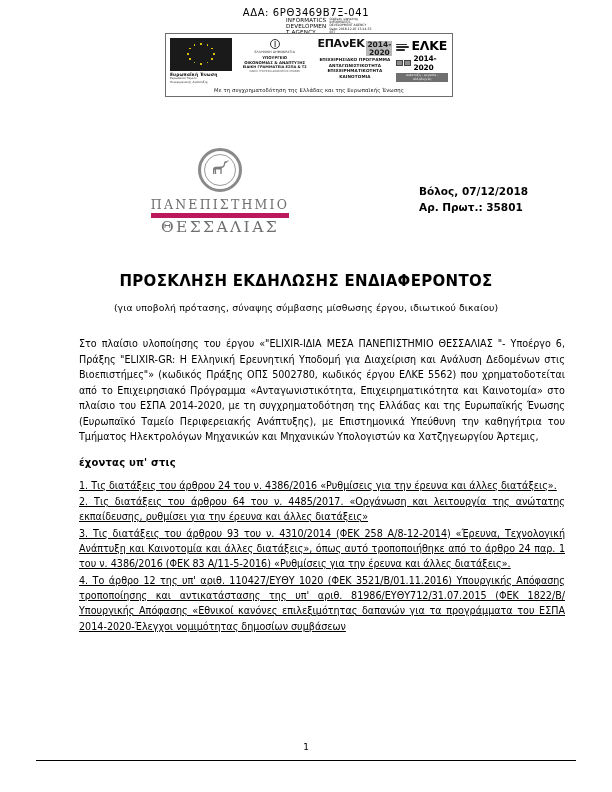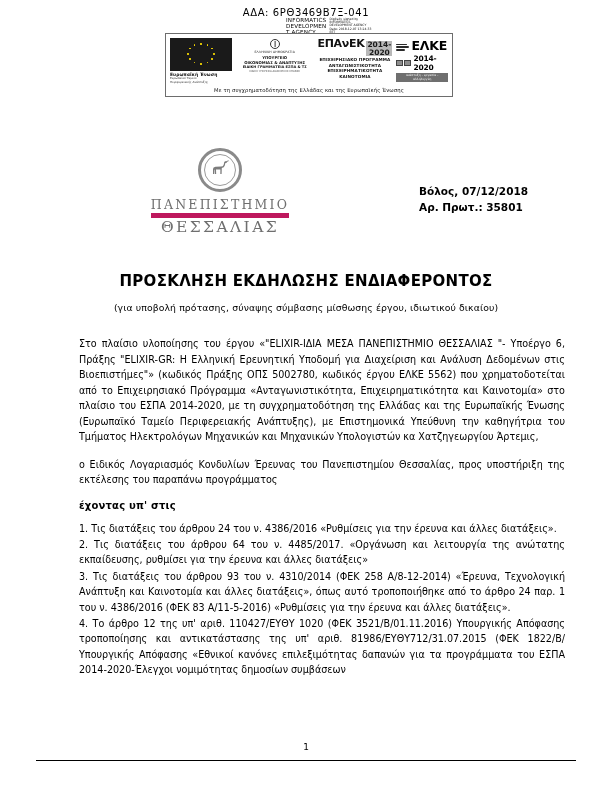--- a/index.html
+++ b/index.html
@@ -331,20 +331,21 @@
   .bold-head {
     margin: 6px 0 10px 0;
     font-size: 10px;
     font-weight: bold;
     letter-spacing: 0.2px;
   }
   ol.enum {
     list-style: none;
     margin: 0;
     padding: 0;
+    text-decoration: underline;
   }
   ol.enum li {
     font-size: 9.6px;
     line-height: 1.6;
     text-align: justify;
     margin-bottom: 1px;
   }
 
   
   .page-num {
@@ -468,21 +469,20 @@
 <div class="doc-meta">
   <div>Βόλος, 07/12/2018</div>
   <div>Αρ. Πρωτ.:   35801</div>
 </div>
 
 <div class="title-main">ΠΡΟΣΚΛΗΣΗ ΕΚΔΗΛΩΣΗΣ ΕΝΔΙΑΦΕΡΟΝΤΟΣ</div>
 <div class="title-sub">(για υποβολή πρότασης, σύναψης σύμβασης μίσθωσης έργου, ιδιωτικού δικαίου)</div>
 
 <div class="body-wrap">
   <p class="para">Στο πλαίσιο υλοποίησης του έργου «"ELIXIR-ΙΔΙΑ ΜΕΣΑ ΠΑΝΕΠΙΣΤΗΜΙΟ ΘΕΣΣΑΛΙΑΣ "- Υποέργο 6, Πράξης  "ELIXIR-GR: Η Ελληνική Ερευνητική Υποδομή για Διαχείριση και Ανάλυση Δεδομένων στις Βιοεπιστήμες"» (κωδικός Πράξης ΟΠΣ 5002780, κωδικός έργου ΕΛΚΕ 5562) που χρηματοδοτείται από το Επιχειρησιακό Πρόγραμμα «Ανταγωνιστικότητα, Επιχειρηματικότητα και Καινοτομία» στο πλαίσιο του ΕΣΠΑ 2014-2020, με τη συγχρηματοδότηση της Ελλάδας και της Ευρωπαϊκής Ένωσης (Ευρωπαϊκό Ταμείο Περιφερειακής Ανάπτυξης), με Επιστημονικά Υπεύθυνη την καθηγήτρια του Τμήματος Ηλεκτρολόγων Μηχανικών και Μηχανικών Υπολογιστών κα Χατζηγεωργίου Άρτεμις,</p>
-  <p class="para">ο Ειδικός Λογαριασμός Κονδυλίων Έρευνας του Πανεπιστημίου Θεσσαλίας, προς υποστήριξη της εκτέλεσης του παραπάνω προγράμματος</p>
   <div class="bold-head">έχοντας υπ' στις</div>
   <ol class="enum">
     <li>1. Τις διατάξεις του άρθρου 24 του ν. 4386/2016 «Ρυθμίσεις για την έρευνα και άλλες διατάξεις».</li>
     <li>2. Τις διατάξεις του άρθρου 64 του ν. 4485/2017. «Οργάνωση και λειτουργία της ανώτατης εκπαίδευσης, ρυθμίσει για την έρευνα και άλλες διατάξεις»</li>
     <li>3. Τις διατάξεις του άρθρου 93 του ν. 4310/2014 (ΦΕΚ 258 Α/8-12-2014) «Έρευνα, Τεχνολογική Ανάπτυξη και Καινοτομία και άλλες διατάξεις», όπως αυτό τροποποιήθηκε από το άρθρο 24 παρ. 1 του ν. 4386/2016 (ΦΕΚ 83 Α/11-5-2016) «Ρυθμίσεις για την έρευνα και άλλες διατάξεις».</li>
     <li>4. Το άρθρο 12 της υπ' αριθ. 110427/ΕΥΘΥ 1020 (ΦΕΚ 3521/Β/01.11.2016) Υπουργικής Απόφασης τροποποίησης και αντικατάστασης της υπ' αριθ. 81986/ΕΥΘΥ712/31.07.2015 (ΦΕΚ 1822/Β/Υπουργικής Απόφασης «Εθνικοί κανόνες επιλεξιμότητας δαπανών για τα προγράμματα του ΕΣΠΑ 2014-2020-Έλεγχοι νομιμότητας δημοσίων συμβάσεων</li>
   </ol>
 </div>
 
 <div class="page-num">1</div>

